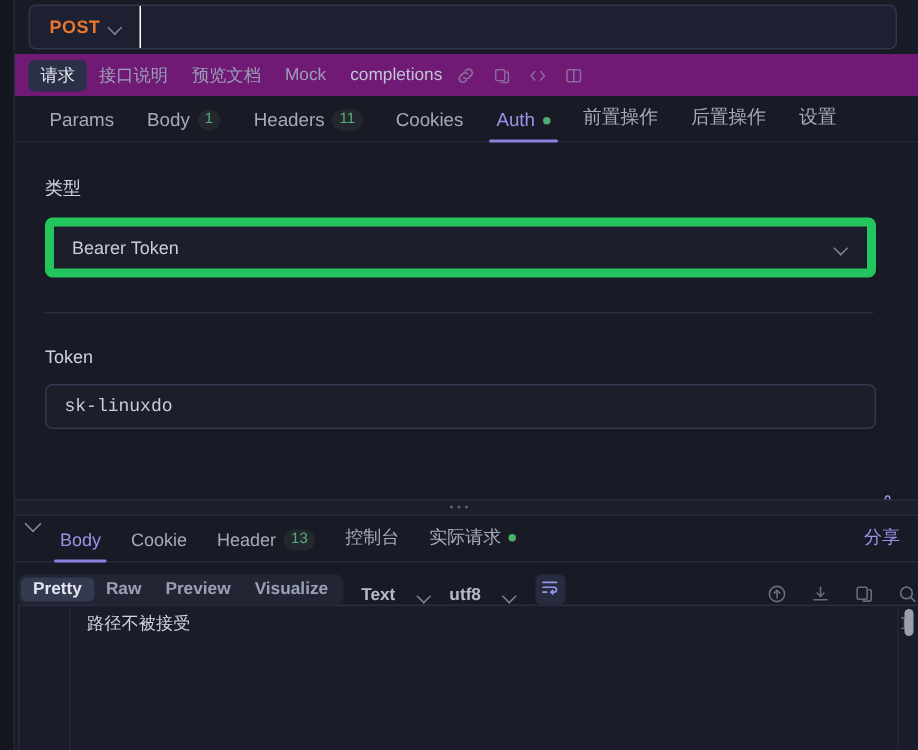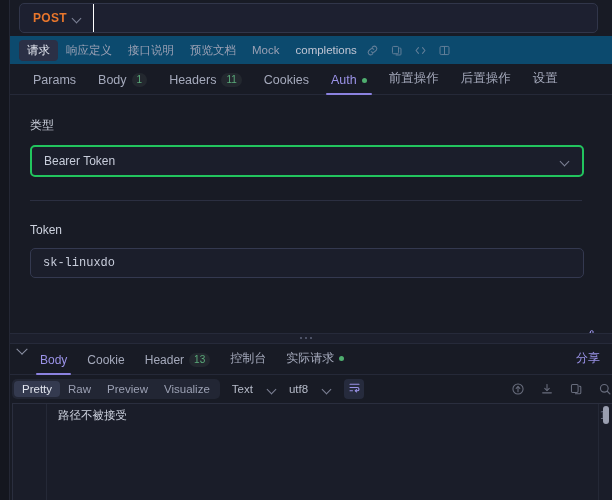--- a/index.html
+++ b/index.html
@@ -18,41 +18,41 @@
   
   .urlbar{height:36px;flex:0 0 36px;display:flex;align-items:center;padding:0 14px 0 19px;background:#181b25;}
   .url-wrap{flex:1;display:flex;align-items:center;height:28px;border:1px solid #31364a;border-radius:5px;background:#1d2030;overflow:hidden;}
   .method{display:flex;align-items:center;gap:6px;padding:0 11px 0 13px;height:100%;border-right:1px solid #ffffff;}
   .method-label{color:#e8762c;font-weight:bold;font-size:12px;letter-spacing:.3px;}
   .chev{width:9px;height:9px;position:relative;display:inline-block;}
   .chev::before{content:"";position:absolute;left:0;top:1px;width:6px;height:6px;border-right:1.3px solid #7d8296;border-bottom:1.3px solid #7d8296;transform:rotate(45deg);}
   .url-text{padding-left:11px;color:#d3d7e3;font-size:12.5px;white-space:nowrap;}
 
   
-  .subtabs{height:28px;flex:0 0 28px;display:flex;align-items:center;gap:0;padding:0 14px 0 19px;background:#0c4a6e;}
+  .subtabs{height:28px;flex:0 0 28px;display:flex;align-items:center;gap:0;padding:0 14px 0 19px;background:#701a75;}
   .subtab{padding:3px 8px;border-radius:4px;font-size:11.5px;color:#9aa0b4;white-space:nowrap;}
   .subtab.active{background:#2b3046;color:#e4e7f0;}
   .subtab-name{margin-left:8px;font-size:11.5px;color:#c0c5d4;white-space:nowrap;}
   .mini-icons{display:flex;align-items:center;gap:11px;margin-left:9px;}
   .mi{width:13px;height:13px;opacity:.62;display:block;}
   .mi svg{display:block;}
 
   
   .maintabs{height:30px;flex:0 0 30px;display:flex;align-items:flex-end;padding:0 14px 0 22px;border-bottom:1px solid #252938;background:#181b25;}
   .mtab{position:relative;display:flex;align-items:center;gap:5px;padding:0 11px 7px 11px;font-size:12.5px;color:#a5aabc;white-space:nowrap;}
   .mtab.active{color:#9b93e8;}
   .mtab.active .underline{position:absolute;left:6px;right:6px;bottom:-1px;height:2px;background:#8b82e0;border-radius:2px;}
   .badge{font-size:10px;color:#5aab7a;background:#23282f;border-radius:8px;padding:1px 5px;line-height:1.2;}
   .gdot{width:5px;height:5px;border-radius:50%;background:#4fae6f;display:inline-block;}
 
   
   .auth{flex:1;padding:22px 0 0 0;background:#181b25;overflow:hidden;}
   .field{padding:0 28px 0 30px;}
   .flabel{font-size:12px;color:#cdd2de;margin-bottom:11px;}
-  .select{height:28px;border:2px solid #22c55e;border-radius:5px;background:#1b1e2b;display:flex;align-items:center;justify-content:space-between;padding:0 12px;}
+  .select{height:28px;border:6px solid #22c55e;border-radius:5px;background:#1b1e2b;display:flex;align-items:center;justify-content:space-between;padding:0 12px;}
   .select span{font-size:12px;color:#c8cddb;}
   .hr{margin:23px 30px 0 30px;height:1px;background:#2b2f41;}
   .input{height:28px;border:1px solid #343950;border-radius:5px;background:#1b1e2b;display:flex;align-items:center;padding:0 12px;font-family:Liberation Mono, monospace;}
   .input span{font-size:12px;color:#c8cddb;}
 
   
   .splitter{flex:0 0 9px;position:relative;background:#1c1f2c;border-top:1px solid #262a3a;border-bottom:1px solid #262a3a;}
   .grip{position:absolute;left:50%;transform:translateX(-50%);top:3px;display:flex;gap:3px;}
   .grip i{width:2px;height:2px;background:#5d6378;display:block;border-radius:1px;}
 
@@ -60,21 +60,21 @@
   .resp{flex:0 0 156px;display:flex;flex-direction:column;background:#181b25;}
   .resp-tabs{height:30px;flex:0 0 30px;display:flex;align-items:flex-end;padding:0 12px 0 14px;border-bottom:1px solid #252938;}
   .rchev{width:16px;height:100%;display:flex;align-items:center;justify-content:center;padding-bottom:7px;}
   .rchev i{width:7px;height:7px;border-right:1.3px solid #8b90a4;border-bottom:1.3px solid #8b90a4;transform:rotate(45deg) translate(-2px,-2px);display:block;}
   .rtab{position:relative;display:flex;align-items:center;gap:5px;padding:0 10px 7px 10px;font-size:12px;color:#a5aabc;white-space:nowrap;}
   .rtab.active{color:#9b93e8;}
   .rtab.active .underline{position:absolute;left:6px;right:6px;bottom:-1px;height:2px;background:#8b82e0;border-radius:2px;}
   .share{margin-left:auto;display:flex;align-items:center;gap:5px;padding-bottom:7px;color:#9b93e8;font-size:12px;flex-direction:column;}
 
   
-  .rtoolbar{height:28px;flex:0 0 28px;display:flex;align-items:center;padding:0 0 0 12px;}
+  .rtoolbar{height:28px;flex:0 0 28px;display:flex;align-items:flex-end;padding:0 0 0 12px;font-weight:bold;}
   .seg{display:flex;align-items:center;background:#222634;border-radius:5px;padding:2px;}
   .seg div{padding:2px 8px;font-size:11.5px;border-radius:4px;color:#9ba0b3;white-space:nowrap;}
   .seg div.active{background:#343a4f;color:#e2e5ee;}
   .dd{display:flex;align-items:center;gap:15px;margin-left:12px;font-size:11.5px;color:#b6bbc9;white-space:nowrap;}
   .wrapbtn{margin-left:12px;width:20px;height:20px;border-radius:4px;background:#262b3d;display:flex;align-items:center;justify-content:center;}
   .ricons{margin-left:auto;display:flex;align-items:center;gap:15px;}
   .ricons .ri{width:14px;height:14px;opacity:.62;display:block;}
 
   
   .editor{flex:1;position:relative;margin:0 0 0 12px;border:1px solid #2a2e3e;border-right:none;border-bottom:none;background:#1a1d29;overflow:hidden;}
@@ -95,21 +95,20 @@
     <div class="url-wrap">
       <div class="method">
         <span class="method-label">POST</span>
         <span class="chev"></span>
       </div>
     </div>
   </div>
 
   <div class="subtabs">
     <div class="subtab active">请求</div>
-    <div class="subtab">响应定义</div>
     <div class="subtab">接口说明</div>
     <div class="subtab">预览文档</div>
     <div class="subtab">Mock</div>
     <div class="subtab-name">completions</div>
     <div class="mini-icons">
       <span class="mi">
         <svg viewBox="0 0 16 16" width="13" height="13" fill="none" stroke="#9aa0b4" stroke-width="1.3" stroke-linecap="round">
           <path d="M6.5 9.5a3 3 0 0 0 4.2 0l2-2a3 3 0 0 0-4.2-4.2l-.9.9"></path>
           <path d="M9.5 6.5a3 3 0 0 0-4.2 0l-2 2a3 3 0 0 0 4.2 4.2l.9-.9"></path>
         </svg>

